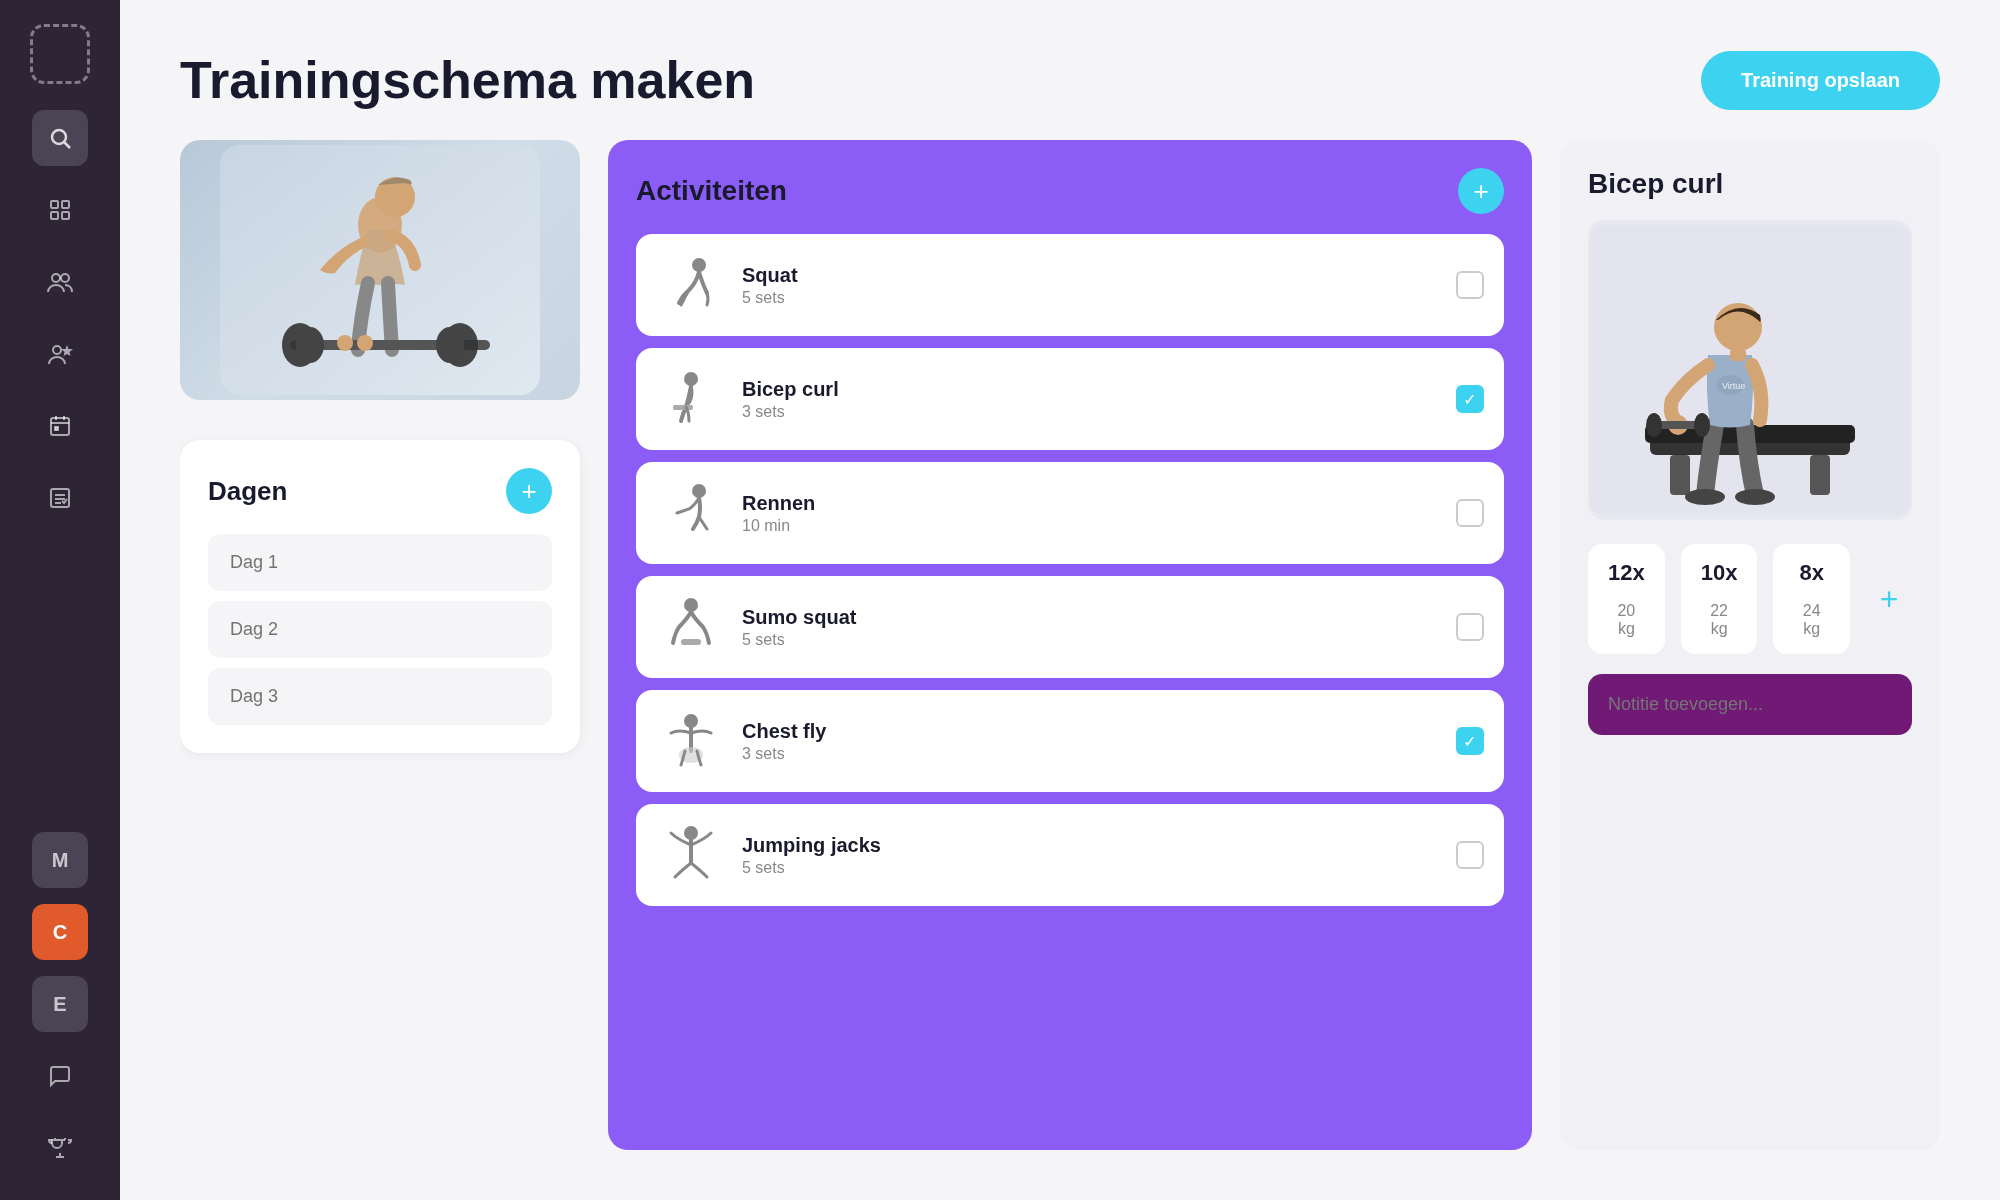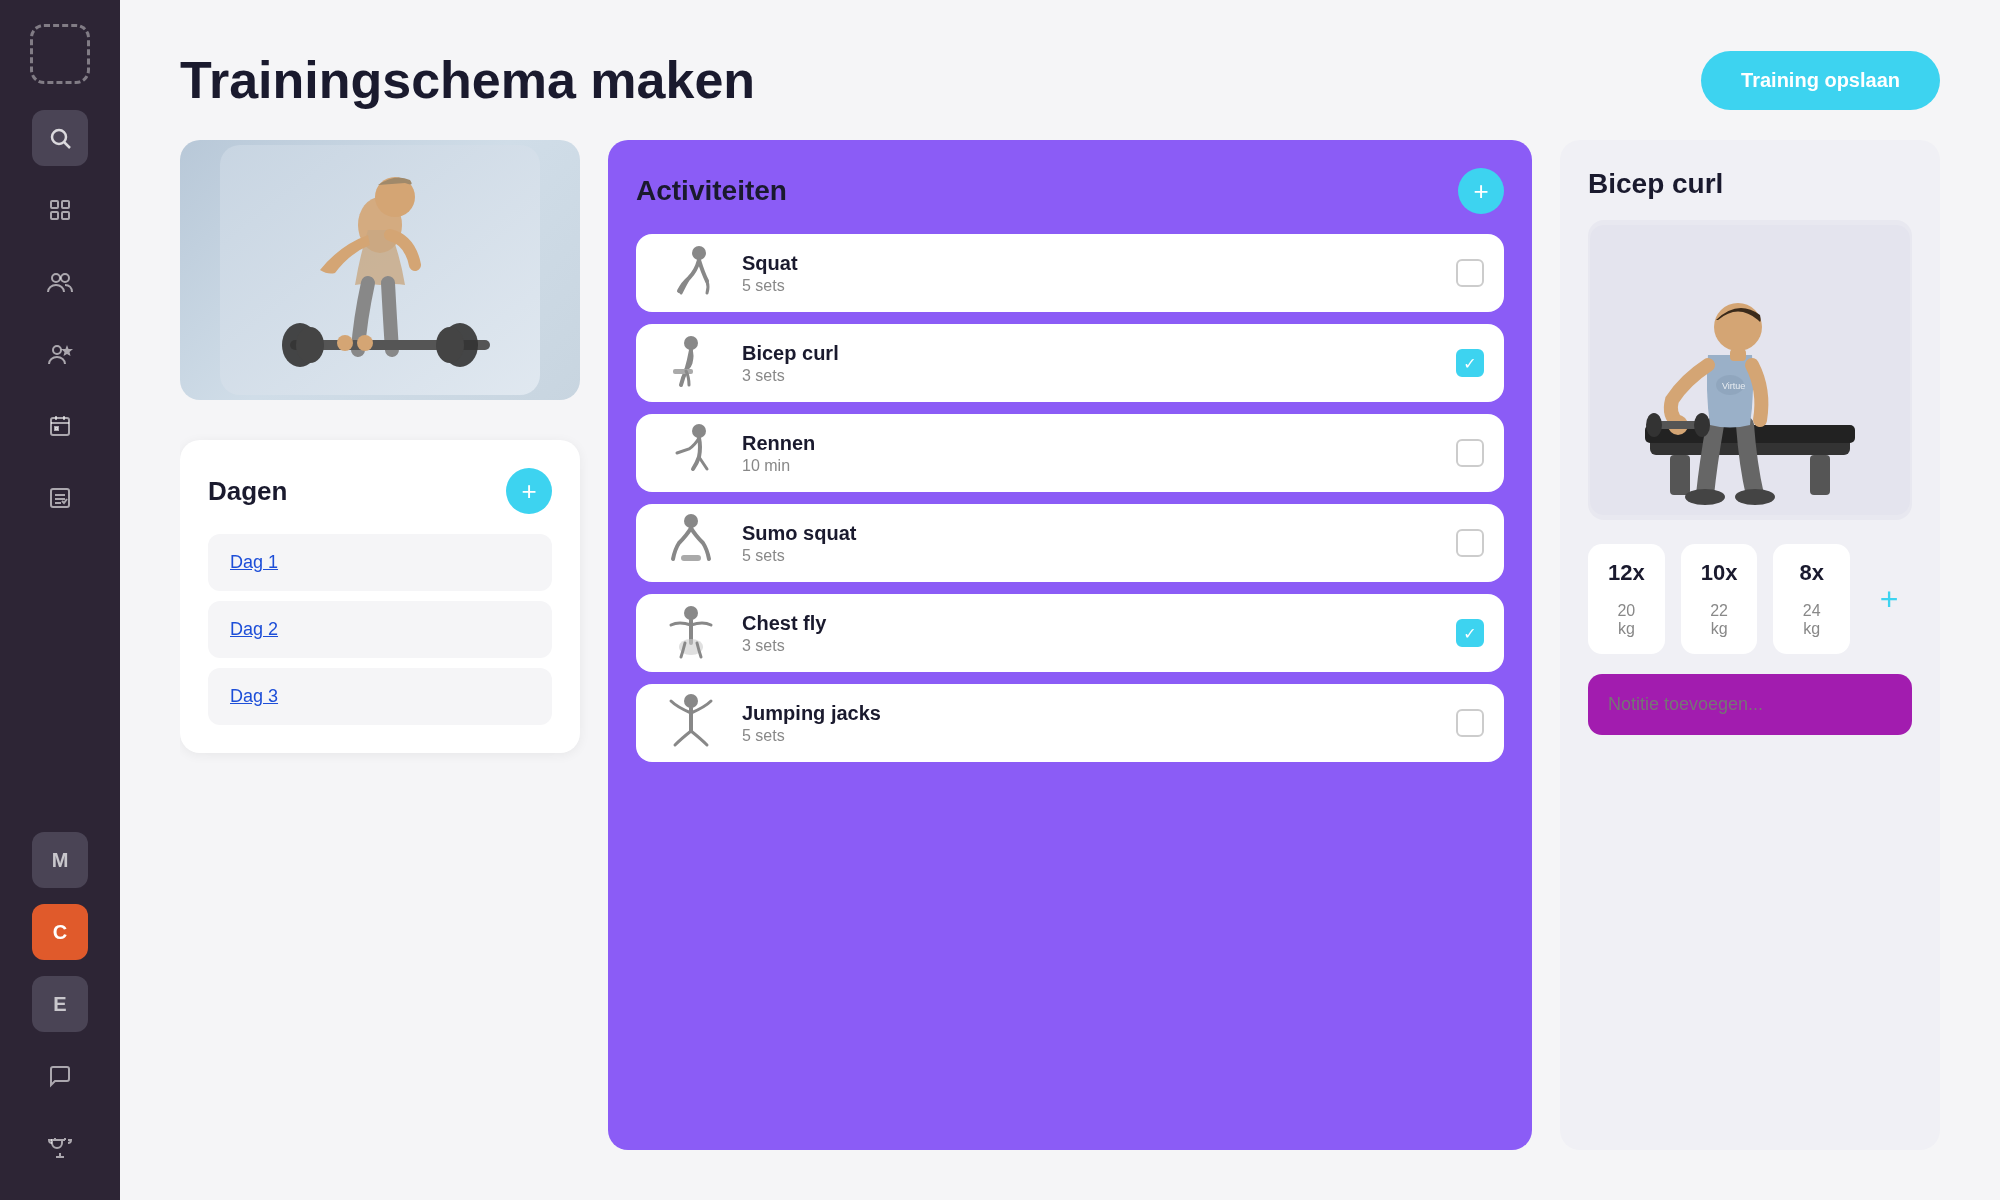--- a/index.html
+++ b/index.html
@@ -135,23 +135,22 @@
       align-items: center;
       justify-content: center;
       font-weight: 300;
     }
     .day-item {
       background: #f5f5f7;
       border-radius: 12px;
       padding: 18px 22px;
       margin-bottom: 10px;
       font-size: 18px;
-      color: #1d4ed8;
+      color: #737373;
       cursor: pointer;
-      text-decoration: underline;
     }
     .day-item:last-child { margin-bottom: 0; }
 
     
     .middle-panel {
       flex: 1;
       background: #8b5cf6;
       border-radius: 20px;
       padding: 28px;
       display: flex;
@@ -172,21 +171,21 @@
     .activities-list {
       display: flex;
       flex-direction: column;
       gap: 12px;
       overflow-y: auto;
       flex: 1;
     }
     .activity-item {
       background: #fff;
       border-radius: 16px;
-      padding: 4px 20px;
+      padding: 16px 20px;
       display: flex;
       align-items: center;
       gap: 16px;
       cursor: pointer;
     }
     .activity-figure {
       width: 70px;
       height: 70px;
       flex-shrink: 0;
       display: flex;
@@ -280,21 +279,21 @@
       font-size: 32px;
       cursor: pointer;
       display: flex;
       align-items: center;
       justify-content: center;
       border: none;
       background: none;
       font-weight: 300;
     }
     .note-input {
-      background: #a21caf;
+      background: #701a75;
       border-radius: 14px;
       padding: 20px;
       border: none;
       font-size: 18px;
       color: #bbb;
       width: 100%;
       cursor: pointer;
     }
   </style>
 </head>

